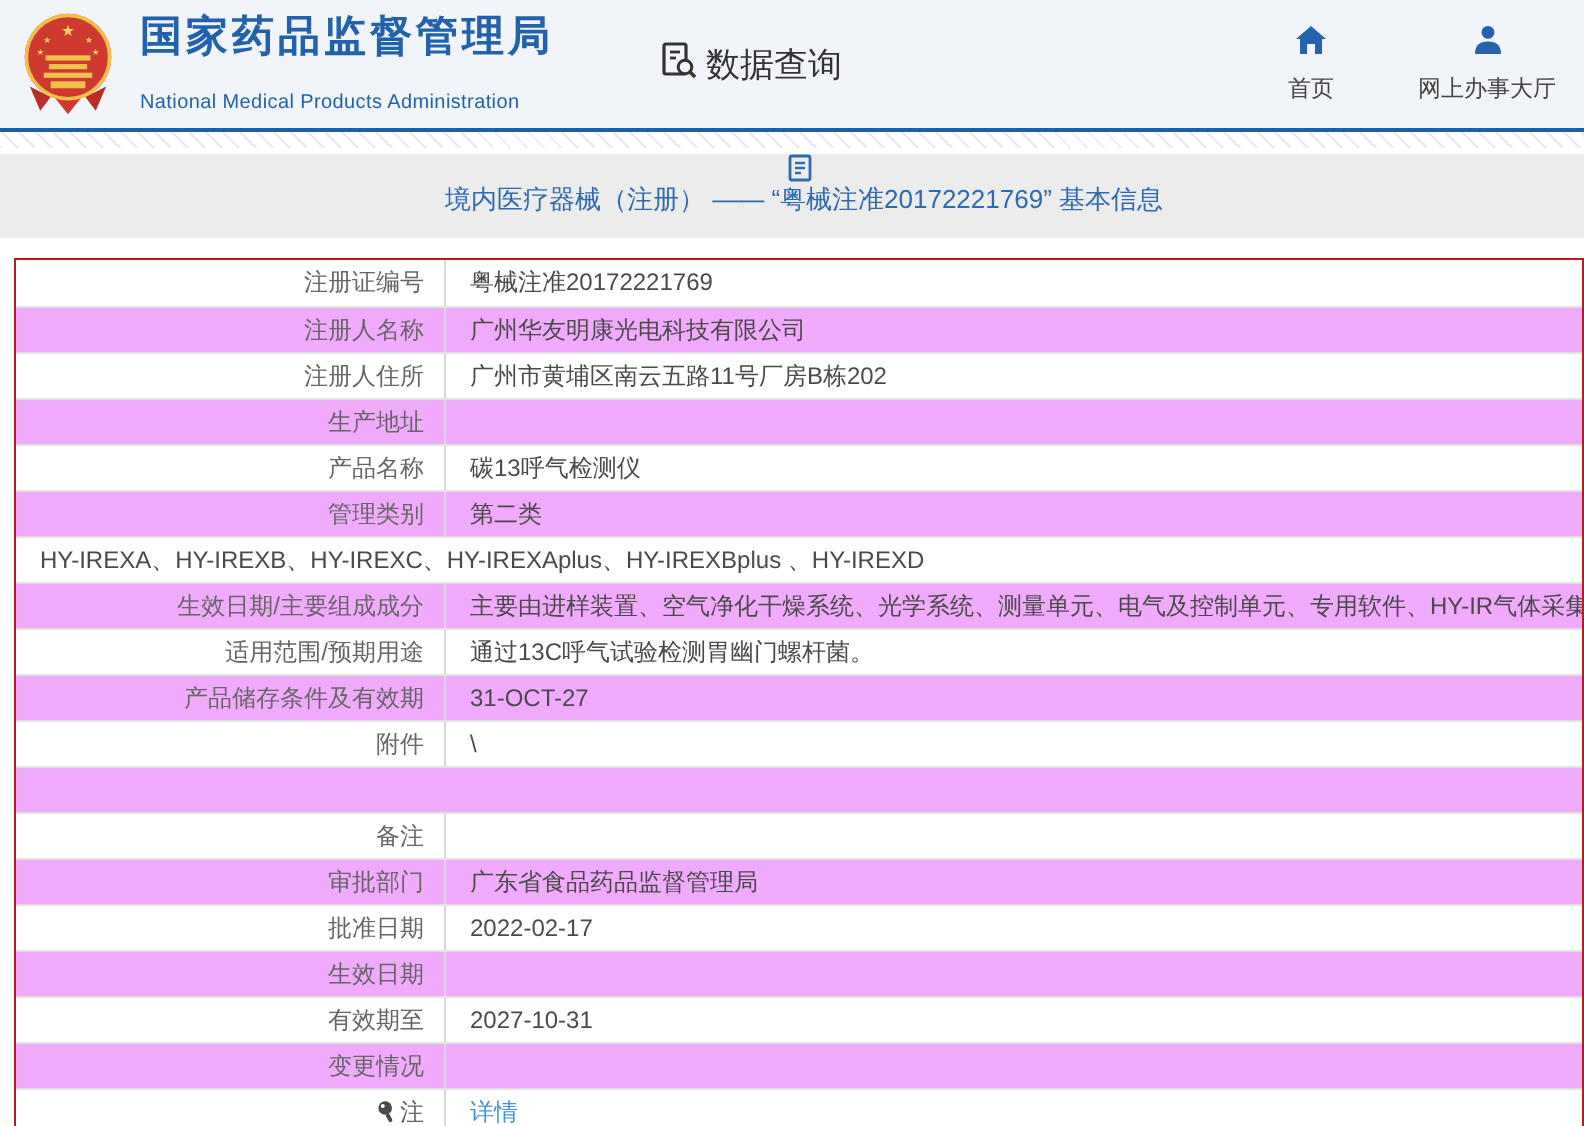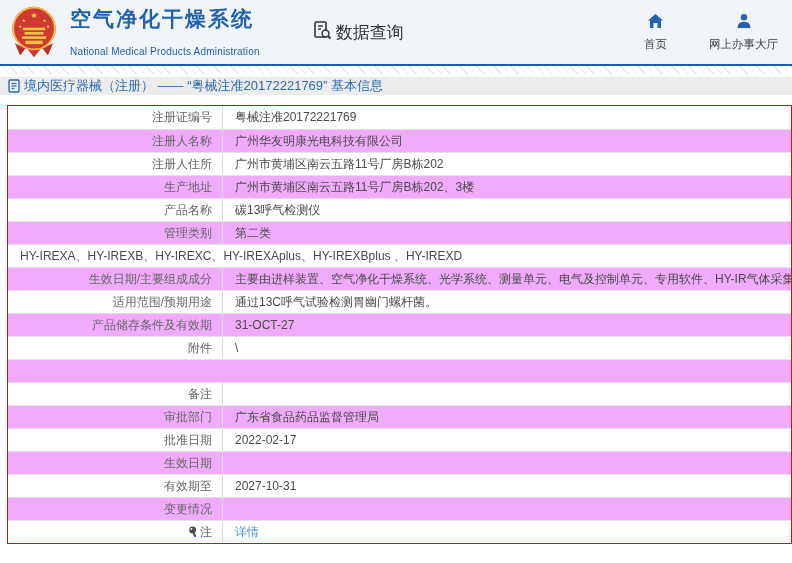--- a/index.html
+++ b/index.html
@@ -23,22 +23,22 @@
   .header-nav{ margin-left:auto; display:flex; gap:42px; }
   .nav-item{ display:flex; flex-direction:column; align-items:center; gap:4px;
     text-decoration:none; cursor:pointer; }
   .nav-item .lbl{ color:#444; font-size:11.5px; }
 
   
   .hatch{ height:8px; width:100%;
     background:repeating-linear-gradient(45deg,#e9e9e9 0 1px,transparent 1px 6px); }
 
   
-  .breadcrumb-bar{ margin-top:3px; height:18px; background:#ececec;
-    display:flex; align-items:center; padding-left:8px; }
+  .breadcrumb-bar{ margin-top:3px; height:42px; background:#ececec;
+    display:flex; align-items:center; padding-left:8px;flex-direction:column; }
   .breadcrumb-bar .bc-text{ color:#2d6ab0; font-size:13px; margin-left:4px; }
 
   
   .info-table{ margin:10px 0 0 7px; border:1px solid #b91c1c; }
   .t-row{ display:flex; height:23px; border-top:1px solid #e2e2e2; background:#fff; }
   .t-row:first-child{ border-top:none; }
   .t-row.alt{ background:#f0abfc; }
   .cell-label{ width:215px; flex:0 0 215px; border-right:1px solid #d9d9d9;
     display:flex; align-items:center; justify-content:flex-end; padding-right:10px;
     color:#666; font-size:12px; white-space:nowrap; }
@@ -66,21 +66,21 @@
           <text x="42" y="19" font-size="5" fill="#f7d366" text-anchor="middle">★</text>
           <text x="14" y="26" font-size="5" fill="#f7d366" text-anchor="middle">★</text>
           <text x="46" y="26" font-size="5" fill="#f7d366" text-anchor="middle">★</text>
           <rect x="17" y="26" width="26" height="3" fill="#f0c04a"></rect>
           <rect x="19" y="31" width="22" height="3" fill="#f0c04a"></rect>
           <rect x="16" y="36" width="28" height="3" fill="#f0c04a"></rect>
           <rect x="20" y="41" width="20" height="4" fill="#f0c04a"></rect>
         </svg>
       </span>
       <div class="brand-text">
-        <div class="org-cn">空气净化干燥系统</div>
+        <div class="org-cn">国家药品监督管理局</div>
         <div class="org-en">National Medical Products Administration</div>
       </div>
     </div>
 
     <a class="section-tab">
       <span>
         <svg width="20" height="20" viewBox="0 0 20 20">
           <rect x="3" y="2" width="11" height="15" rx="1" fill="none" stroke="#333" stroke-width="1.6"></rect>
           <line x1="6" y1="6" x2="11" y2="6" stroke="#333" stroke-width="1.4"></line>
           <line x1="6" y1="9" x2="9" y2="9" stroke="#333" stroke-width="1.4"></line>
@@ -148,23 +148,20 @@
           <span>注册人住所</span>
         </div>
         <div class="cell-value">
           <span>广州市黄埔区南云五路11号厂房B栋202</span>
         </div>
       </div>
       <div class="t-row alt">
         <div class="cell-label">
           <span>生产地址</span>
         </div>
-        <div class="cell-value">
-          <span>广州市黄埔区南云五路11号厂房B栋202、3楼</span>
-        </div>
       </div>
       <div class="t-row">
         <div class="cell-label">
           <span>产品名称</span>
         </div>
         <div class="cell-value">
           <span>碳13呼气检测仪</span>
         </div>
       </div>
       <div class="t-row alt">

